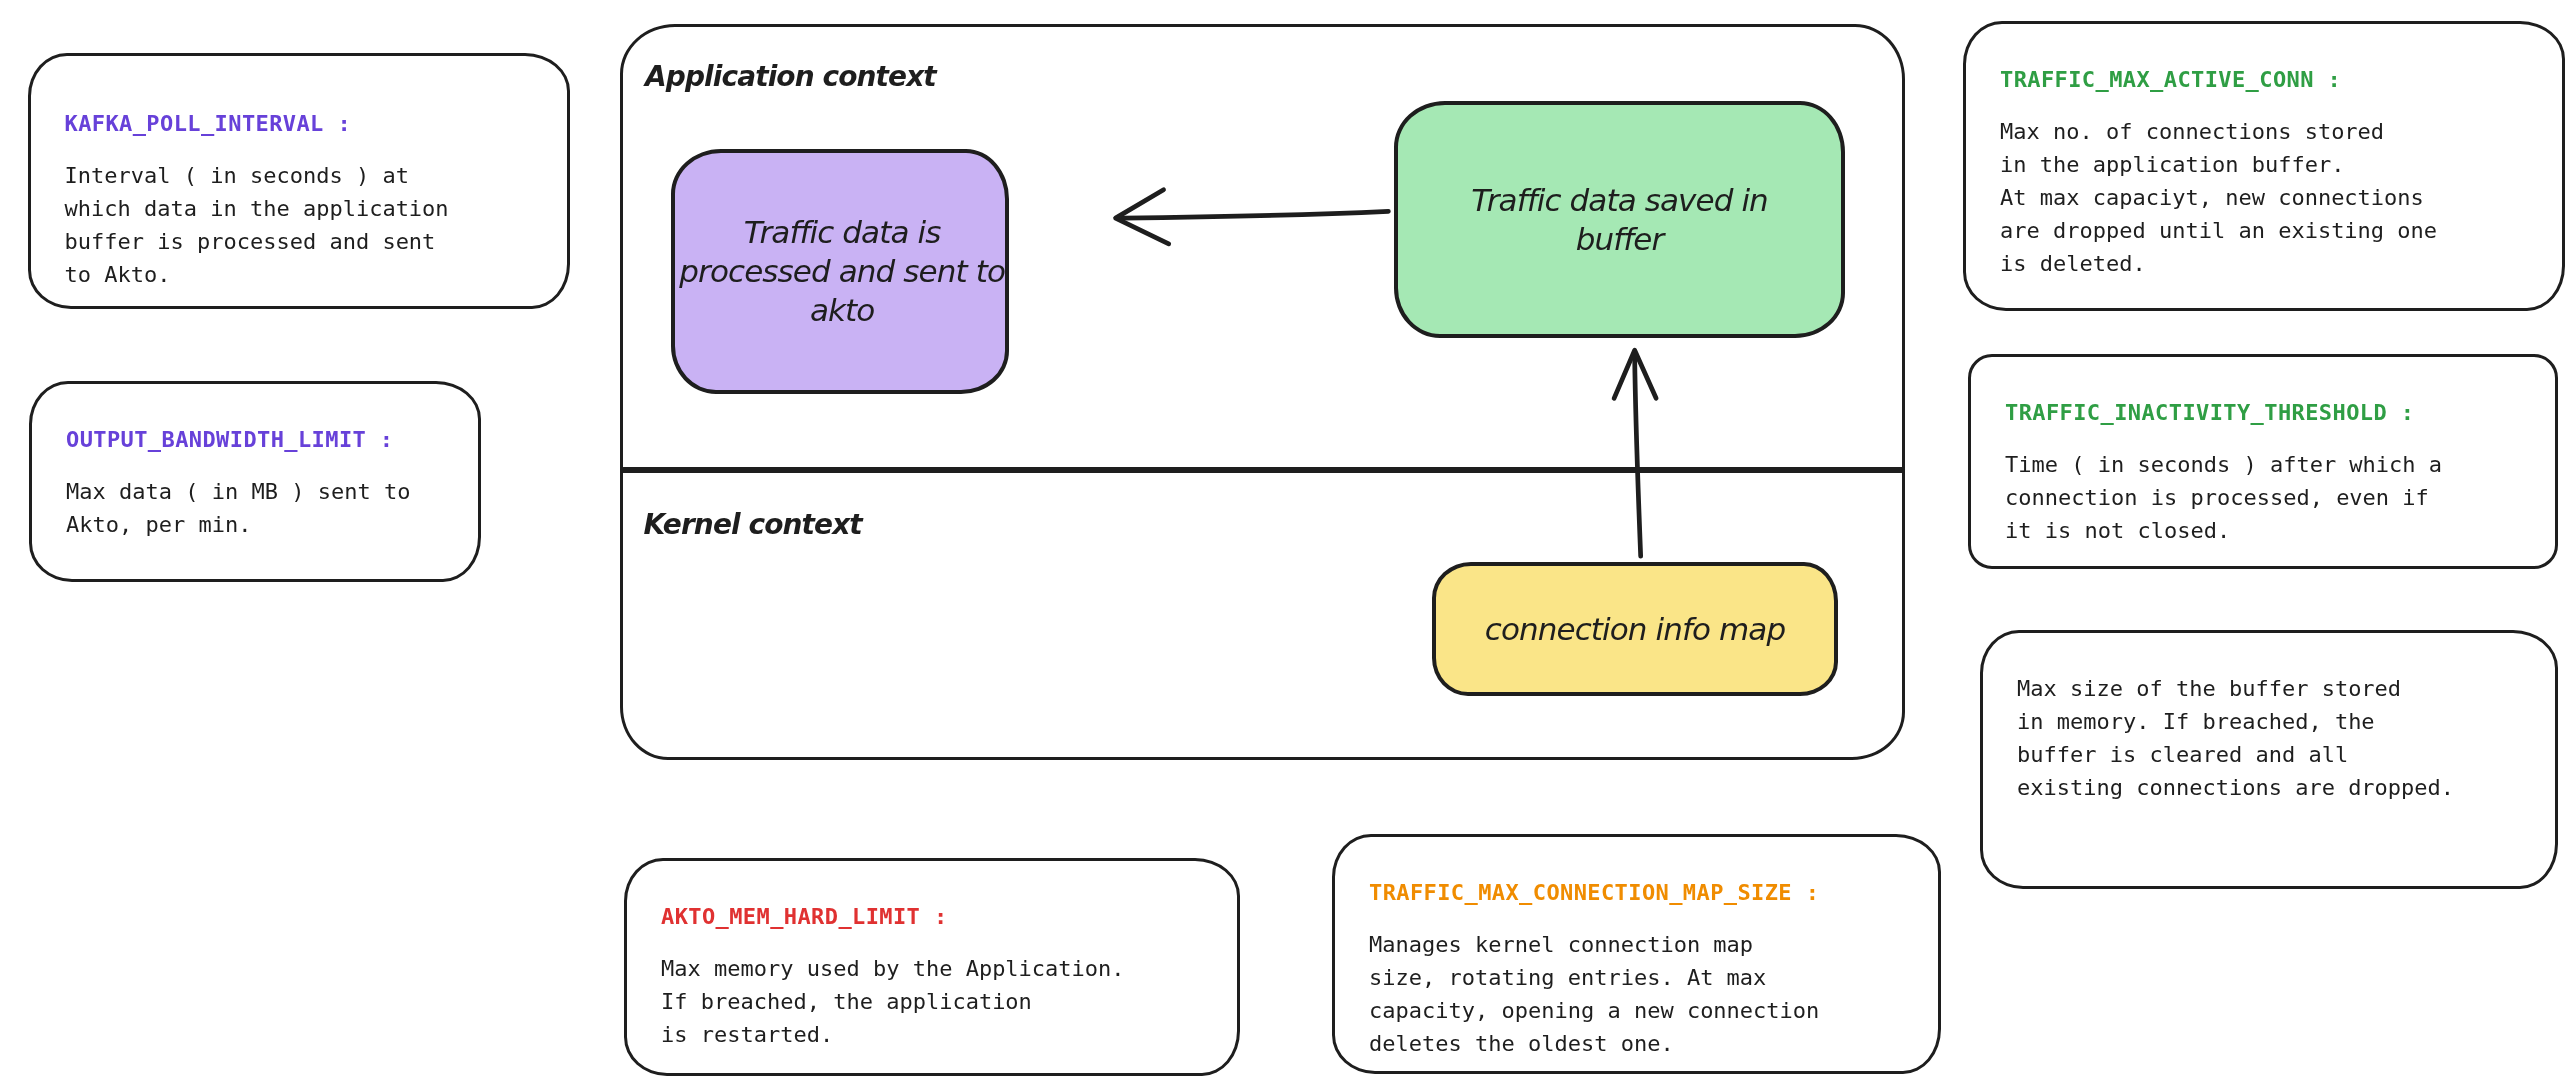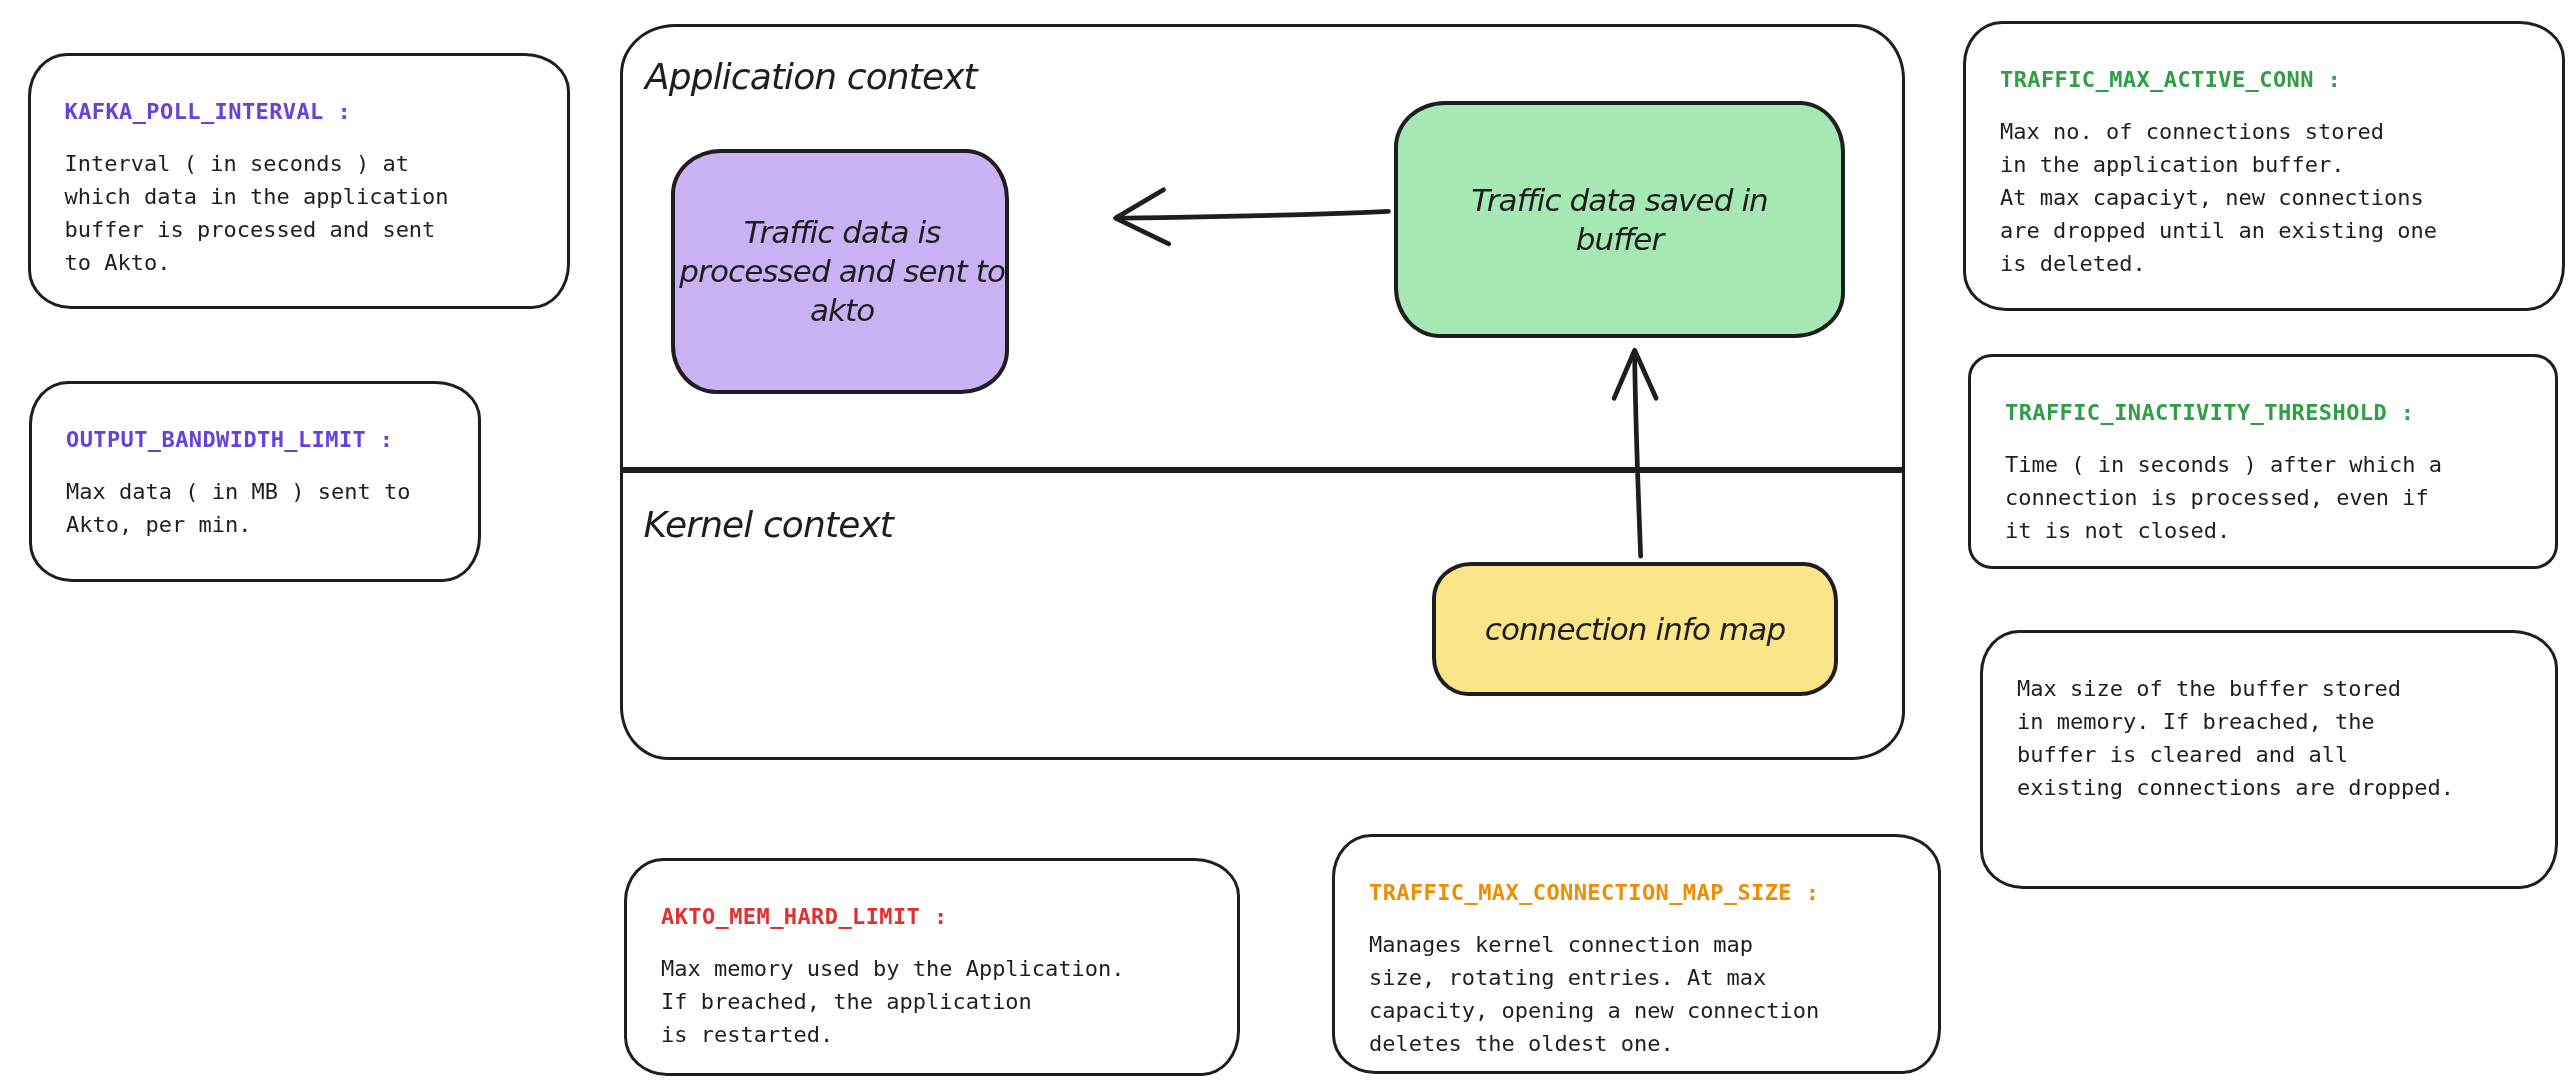--- a/index.html
+++ b/index.html
@@ -57,23 +57,24 @@
     border-radius: 2.6px;
   }
   .hand {
     font-family: "DejaVu Sans", sans-serif;
     font-style: italic;
     letter-spacing: -0.9px;
     color: #1e1e1e;
   }
   .zone-label {
     position: absolute;
-    font-size: 36px;
+    font-size: 28px;
     line-height: 41px;
     white-space: nowrap;
+    font-weight: bold;
   }
   .zone-label.app    { left: 22px; top: 29px; }
   .zone-label.kernel { left: 20.6px; top: 477px; }
 
   
   .node {
     position: absolute;
     border: 4.3px solid #1e1e1e;
     box-sizing: border-box;
     display: flex;
@@ -115,21 +116,21 @@
     stroke-linecap: round;
     stroke-linejoin: round;
   }
 </style>
 </head>
 <body>
 
 <div id="canvas">
 
   <div class="callout" style="left:27.5px; top:53px; width:542px; height:256px;">
-    <div class="callout-title" style="color: rgb(103, 65, 217);">KAFKA_POLL_INTERVAL :</div>
+    <div class="callout-title" style="color: rgb(103, 65, 217); margin-top: 12px;">KAFKA_POLL_INTERVAL :</div>
     <div class="callout-body">Interval ( in seconds ) at
 which data in the application
 buffer is processed and sent
 to Akto.</div>
   </div>
 
   <div class="callout" style="left:29px; top:381px; width:452px; height:201px;">
     <div class="callout-title" style="color: rgb(103, 65, 217);">OUTPUT_BANDWIDTH_LIMIT :</div>
     <div class="callout-body">Max data ( in MB ) sent to
 Akto, per min.</div>

